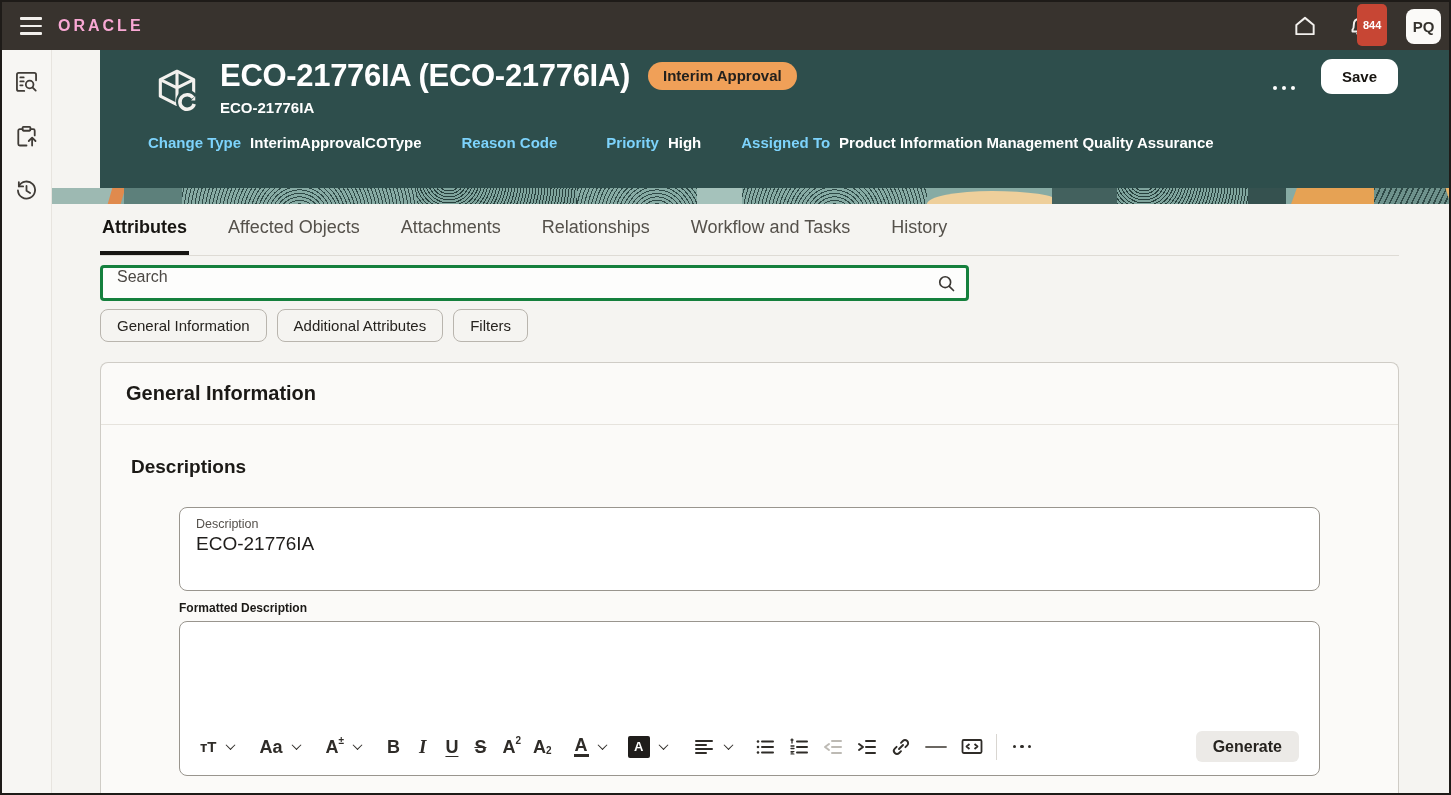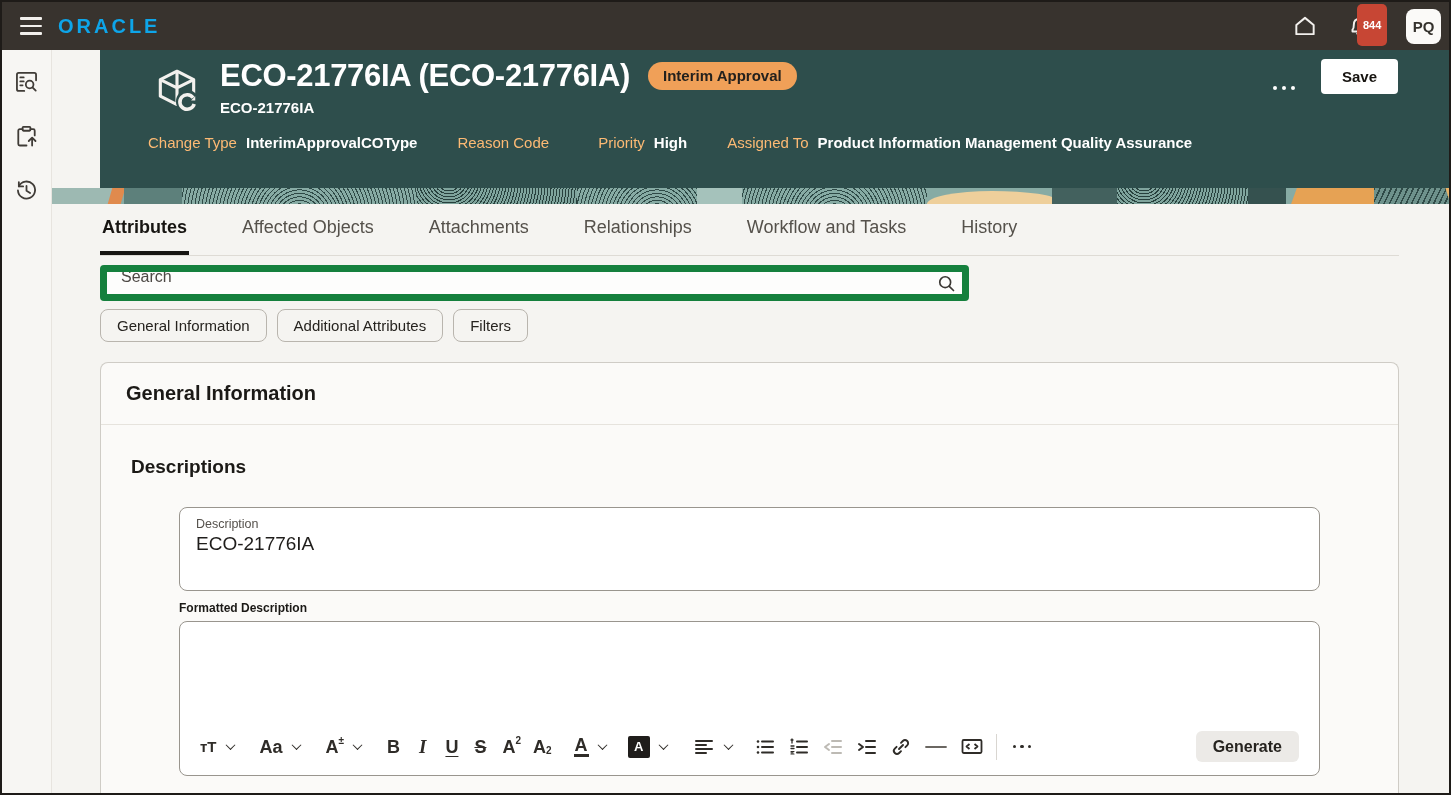--- a/index.html
+++ b/index.html
@@ -9,56 +9,56 @@
     background:#F5F4F1;
     position:relative;
     overflow:hidden;
     border:2px solid #1E1B18;
     color:#1F1D1B;
   }
   
   .topbar{position:absolute;top:0;left:0;right:0;height:48px;background:#38332E;display:flex;align-items:center;z-index:20;}
   .hamburger{width:42px;height:48px;display:flex;flex-direction:column;justify-content:center;gap:5px;padding-left:18px;cursor:pointer;}
   .hamburger i{display:block;width:22px;height:2.5px;background:#F2F0ED;border-radius:1px;}
-  .brand{color:#0ea5e9;font-size:20px;font-weight:700;letter-spacing:3px;margin-left:14px;}
+  .brand{color:#f9a8d4;font-size:16px;font-weight:700;letter-spacing:3px;margin-left:14px;}
   .topbar-spacer{flex:1;}
   .tb-icon{width:30px;height:30px;display:flex;align-items:center;justify-content:center;cursor:pointer;}
   .bell-wrap{position:relative;margin-left:24px;}
   .notif-badge{position:absolute;top:-7px;left:13px;background:#C74634;color:#fff;font-size:11px;font-weight:700;padding:15px 6px;border-radius:5px;line-height:12px;}
   .avatar{width:35px;height:35px;background:#FBFAF8;border-radius:8px;display:flex;align-items:center;justify-content:center;font-size:15px;font-weight:700;color:#35322D;margin-left:32px;margin-right:8px;cursor:pointer;}
   
   .sidebar{position:absolute;top:48px;left:0;bottom:0;width:50px;background:#F7F6F3;border-right:1px solid #E7E4DF;display:flex;flex-direction:column;align-items:center;padding-top:16px;gap:22px;z-index:10;}
   .side-btn{width:32px;height:32px;display:flex;align-items:center;justify-content:center;cursor:pointer;border-radius:4px;}
   
   .hero{position:absolute;top:48px;left:50px;right:0;height:138px;background:#2E4E4C;color:#fff;z-index:5;margin-left:48px;}
   .eco-icon{position:absolute;left:52px;top:16px;}
   .title-row{position:absolute;left:120px;top:2px;display:flex;align-items:center;gap:18px;white-space:nowrap;}
   .hero-title{font-size:31px;font-weight:700;letter-spacing:-0.3px;line-height:48px;}
   .status-badge{background:#F0A058;color:#24211D;font-size:15px;font-weight:600;padding:4px 15px;border-radius:15px;line-height:20px;}
   .hero-subtitle{position:absolute;left:120px;top:49px;font-size:15px;font-weight:700;}
   .more-dots{position:absolute;right:148px;top:30px;display:flex;gap:5px;cursor:pointer;padding:6px;}
   .more-dots i{width:4px;height:4px;border-radius:50%;background:#fff;}
-  .save-btn{position:absolute;right:51px;top:9px;height:35px;background:#FFFFFF;color:#16130F;font-size:15px;font-weight:600;border:none;border-radius:4px;padding:0 21px;cursor:pointer;font-family:inherit;}
+  .save-btn{position:absolute;right:51px;top:9px;height:35px;background:#FFFFFF;color:#16130F;font-size:15px;font-weight:600;border:none;border-radius:11px;padding:0 21px;cursor:pointer;font-family:inherit;}
   .meta-row{position:absolute;left:48px;top:84px;display:flex;gap:40px;font-size:15px;align-items:baseline;white-space:nowrap;}
   .meta-item{display:flex;gap:9px;align-items:baseline;}
-  .meta-label{font-weight:400;color:#fdba74;}
+  .meta-label{font-weight:700;color:#7dd3fc;}
   .meta-value{font-weight:700;color:#FFFFFF;}
   
   .hero-art{position:absolute;top:186px;left:50px;right:0;height:16px;background:#87ABA4;overflow:hidden;z-index:5;}
   .hero-art i{position:absolute;top:0;bottom:0;display:block;}
   .fp{background:repeating-radial-gradient(circle at 50% 190%, #2F4A47 0 1px, transparent 1px 3.5px), #87ABA4;}
   .fp2{background:repeating-radial-gradient(circle at 20% -60%, #27403d 0 1px, transparent 1px 3px), #7FA49D;}
   .diag{background:repeating-linear-gradient(115deg, #2F4A47 0 1.5px, transparent 1.5px 5px), #6E928C;}
   
   .content{position:absolute;top:202px;left:50px;right:0;bottom:0;display:flex;flex-direction:column;background:#F5F4F1;}
-  .tabs{display:flex;gap:51px;margin:0 50px 0 48px;border-bottom:1px solid #DEDBD5;padding-top:9px;}
+  .tabs{display:flex;gap:37px;margin:0 50px 0 48px;border-bottom:1px solid #DEDBD5;padding-top:9px;}
   .tab{font-size:18px;color:#55514B;padding:4px 2px 13px 2px;cursor:pointer;border-bottom:4px solid transparent;white-space:nowrap;}
   .tab.active{color:#171512;font-weight:700;border-bottom-color:#171512;}
   .search-wrap{position:relative;width:869px;margin:9px 0 0 48px;}
-  .search-input{width:100%;height:36px;border:7px solid #15803d;border-radius:4px;background:#FDFDFC;font-size:16px;font-family:inherit;color:#1F1D1B;padding:0 42px 12px 14px;}
+  .search-input{width:100%;height:36px;border:3px solid #15803d;border-radius:4px;background:#FDFDFC;font-size:16px;font-family:inherit;color:#1F1D1B;padding:0 42px 12px 14px;}
   .search-input::placeholder{color:#4C4844;opacity:1;}
   .search-ico{position:absolute;right:12px;top:8px;cursor:pointer;}
   .chips{display:flex;gap:10px;margin:8px 0 0 48px;}
   .chip{height:33px;display:flex;align-items:center;padding:0 16px;border:1px solid #B9B5AE;border-radius:8px;background:transparent;font-size:15px;font-family:inherit;color:#26231F;cursor:pointer;white-space:nowrap;}
   
   .card{flex:1;margin:20px 50px 0 48px;background:#FBFAF8;border:1px solid #CFCCC6;border-bottom:none;border-radius:8px 8px 0 0;overflow:hidden;display:flex;flex-direction:column;}
   .card-header{height:62px;display:flex;align-items:center;padding-left:25px;border-bottom:1px solid #E6E3DD;}
   .card-title{font-size:20px;font-weight:700;color:#1B1916;}
   .card-body{padding:31px 0 0 0;}
   .section-title{font-size:19px;font-weight:700;color:#1B1916;margin-left:30px;}

